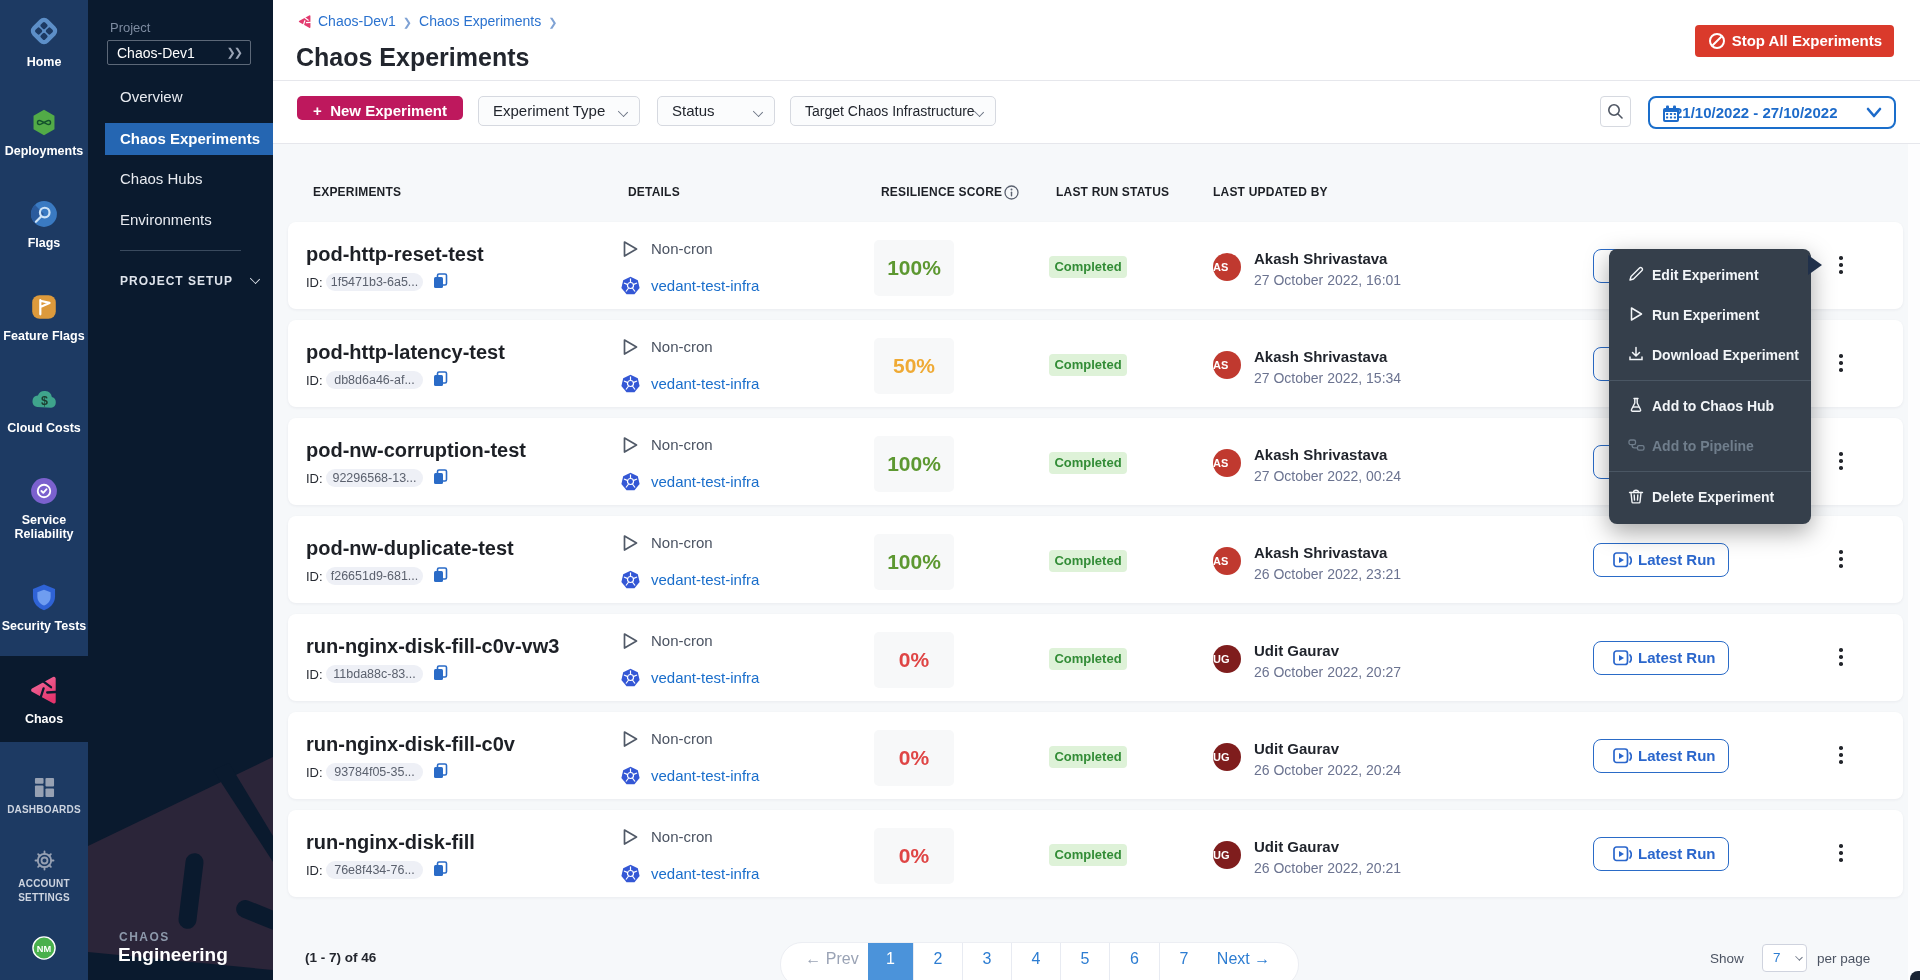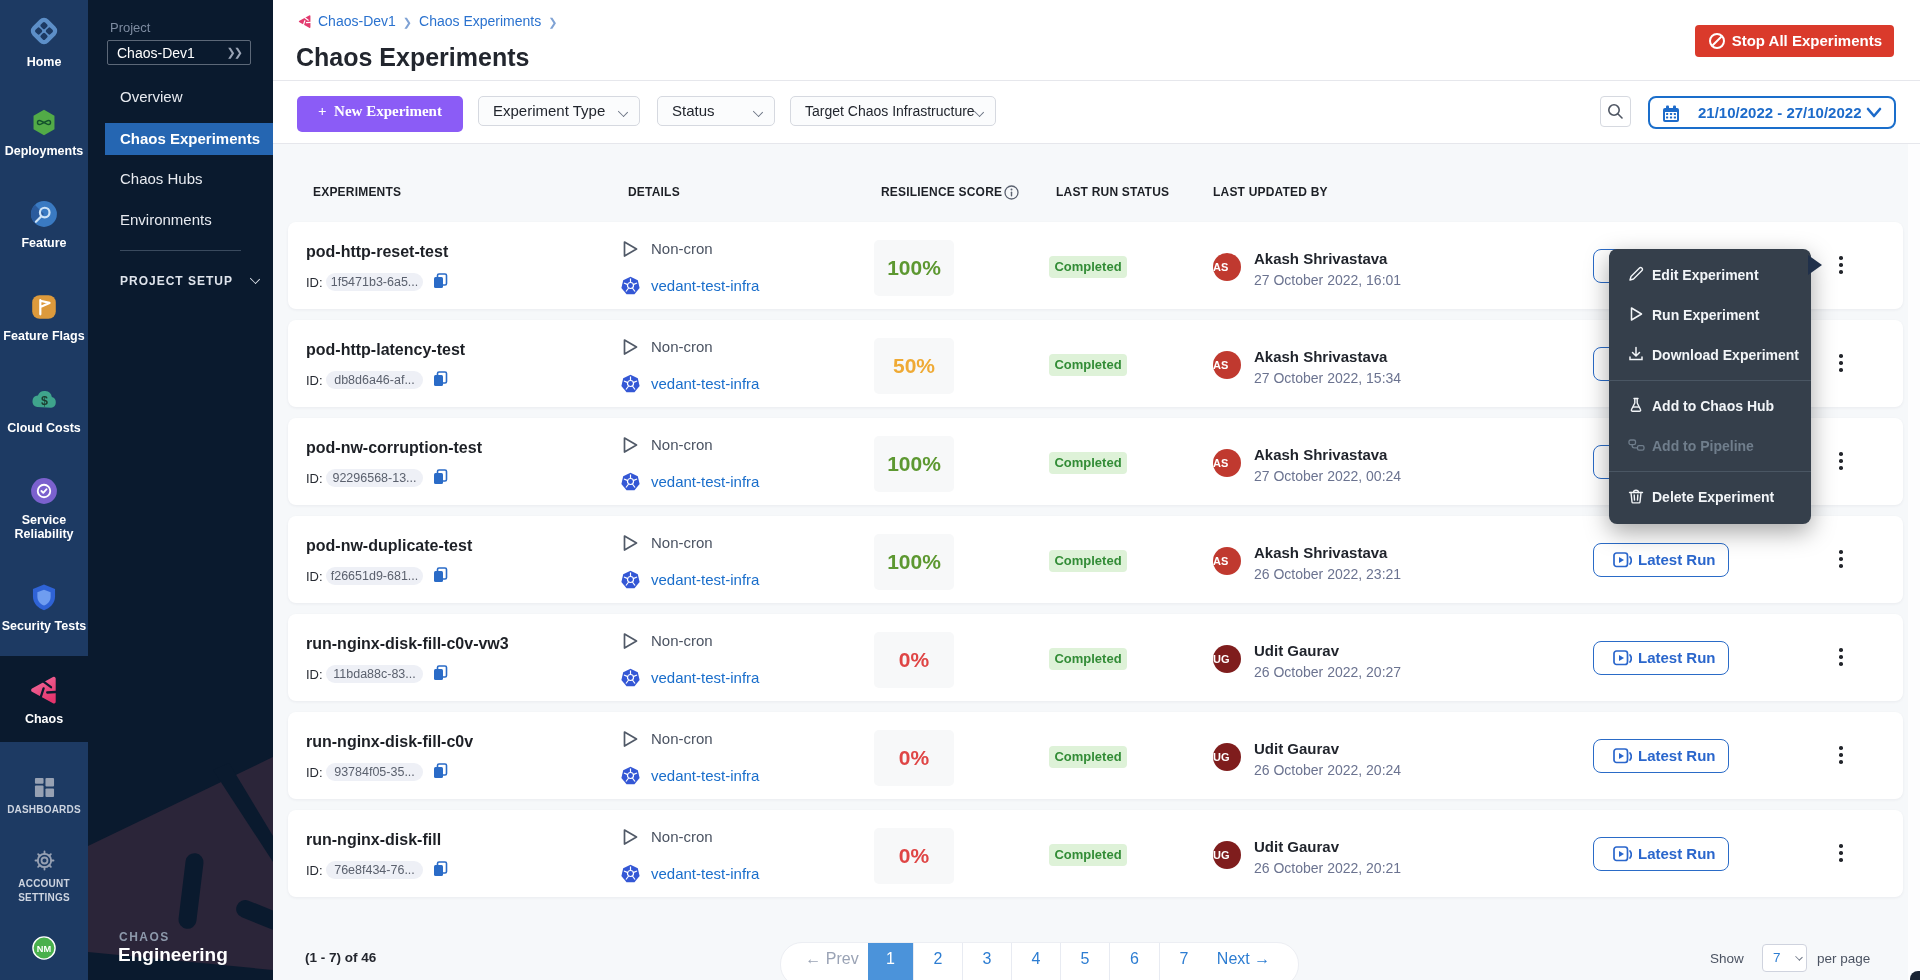--- a/index.html
+++ b/index.html
@@ -31,33 +31,33 @@
 
 #main { position:absolute; left:273px; top:0; width:1647px; height:980px; background:#fff; }
 #crumb { position:absolute; left:25px; top:13px; font-size:14px; color:#2a72cf; }
 #crumb .sep { color:#7fa2d4; padding:0 7px; font-size:11px; }
 #title { position:absolute; left:23px; top:43px; font-size:25px; font-weight:bold; color:#22262e; }
 #stopbtn { position:absolute; right:26px; top:25px; height:32px; background:#da3a2b; border-radius:4px; color:#fff; font-size:15px; font-weight:bold; line-height:32px; padding:0 12px 0 37px; }
 #stopbtn svg { position:absolute; left:13px; top:7px; }
 .hr { position:absolute; left:0; width:1647px; height:1px; background:#e6e7ec; }
 
 
-#newexp { position:absolute; left:24px; top:96px; width:166px; height:36px; background:#8b5cf6; border-radius:5px; color:#fff; font-size:15px; font-weight:bold; text-align:center; line-height:30px;font-family:Liberation Serif, serif; }
+#newexp { position:absolute; left:24px; top:96px; width:166px; height:24px; background:#be185d; border-radius:5px; color:#fff; font-size:15px; font-weight:bold; text-align:center; line-height:30px; }
 .filter { position:absolute; top:96px; height:30px; background:#fbfcfd; border:1px solid #d6d9e0; border-radius:5px; font-size:15px; color:#22262e; line-height:28px; padding-left:14px; }
 .filter .chev { position:absolute; right:12px; top:11px; width:8px; height:8px; border-right:1.6px solid #6a7383; border-bottom:1.6px solid #6a7383; transform:rotate(45deg) scale(1,.8); }
 #searchbtn { position:absolute; left:1327px; top:96px; width:31px; height:31px; border:1px solid #d6d9e0; border-radius:4px; background:#fff; }
-#datebtn { position:absolute; left:1375px; top:96px; width:248px; height:33px; border:2px solid #1a6ecb; border-radius:8px; background:#fff; color:#1d6bca; font-size:15px; font-weight:bold; line-height:29px; padding-left:48px; }
+#datebtn { position:absolute; left:1375px; top:96px; width:248px; height:33px; border:2px solid #1a6ecb; border-radius:8px; background:#fff; color:#1d6bca; font-size:15px; font-weight:bold; line-height:29px; padding-left:24px; }
 #datebtn svg.cal { position:absolute; left:12px; top:7px; }
 #datebtn .chev { position:absolute; right:12px; top:0; }
 
 
 #tablebg { position:absolute; left:0; top:144px; width:1647px; height:836px; background:#f6f8fa; }
 .th { position:absolute; top:185px; font-size:12px; font-weight:bold; color:#1d2026; letter-spacing:.2px; }
 .card { position:absolute; left:15px; width:1615px; height:87px; background:#fff; border-radius:8px; box-shadow:0 1px 3px rgba(40,41,61,.06); }
-.ename { position:absolute; left:18px; top:21px; font-size:16px; font-weight:bold; color:#1d2026; }
+.ename { position:absolute; left:18px; top:21px; font-size:20px; font-weight:bold; color:#1d2026; }
 .idlbl { position:absolute; left:18px; top:53px; font-size:13px; color:#272b33; }
 .idpill { position:absolute; left:38px; top:51px; width:97px; height:18px; background:#eef0f6; border-radius:9px; font-size:12.5px; color:#5b616e; text-align:center; line-height:18px; }
 .copy { position:absolute; left:145px; top:51px; }
 .playic { position:absolute; left:334px; top:18px; }
 .noncron { position:absolute; left:363px; top:18px; font-size:15px; color:#4b5362; }
 .k8s { position:absolute; left:333px; top:54px; }
 .infra { position:absolute; left:363px; top:55px; font-size:15px; color:#1a6ecb; }
 .scorebox { position:absolute; left:586px; top:18px; width:80px; height:56px; background:#f7f8f9; border-radius:5px; text-align:center; font-size:21px; font-weight:bold; line-height:56px; }
 .sgreen { color:#5d9831; } .samber { color:#efaa35; } .sred { color:#df4545; }
 .donepill { position:absolute; left:761px; top:34px; width:78px; height:22px; background:#def2d8; border-radius:4px; color:#328c36; font-size:13px; font-weight:bold; text-align:center; line-height:22px; }
@@ -137,21 +137,21 @@
       </svg>
     <div class="lbl">Deployments</div>
   </div>
   <div class="n1item" style="top:200px;">
     <svg class="n1icon" width="28" height="28" viewBox="0 0 38 38">
         <circle cx="19" cy="19" r="17.5" fill="#3a7ac2"></circle>
         <path d="M6 31 A17.5 17.5 0 0 1 6.5 6.5 L19 19 Z" fill="#2b5b9d"></path>
         <circle cx="20" cy="17" r="6.5" fill="none" stroke="#cfe3f6" stroke-width="3"></circle>
         <line x1="15" y1="22.5" x2="8" y2="29.5" stroke="#cfe3f6" stroke-width="3" stroke-linecap="round"></line>
       </svg>
-    <div class="lbl">Feature</div>
+    <div class="lbl">Flags</div>
   </div>
   <div class="n1item" style="top:293px;">
     <svg class="n1icon" width="28" height="28" viewBox="0 0 38 38">
         <rect x="3" y="3" width="32" height="32" rx="10" fill="#dd9a3c"></rect>
         <path d="M14 9.5 V29 M14 10.5 L26.5 13.5 L14 19" stroke="#fff" stroke-width="3" fill="none" stroke-linejoin="round" stroke-linecap="round"></path>
       </svg>
     <div class="lbl">Feature Flags</div>
   </div>
   <div class="n1item" style="top:385px;">
     <svg class="n1icon" width="31" height="28" viewBox="0 0 40 38">

